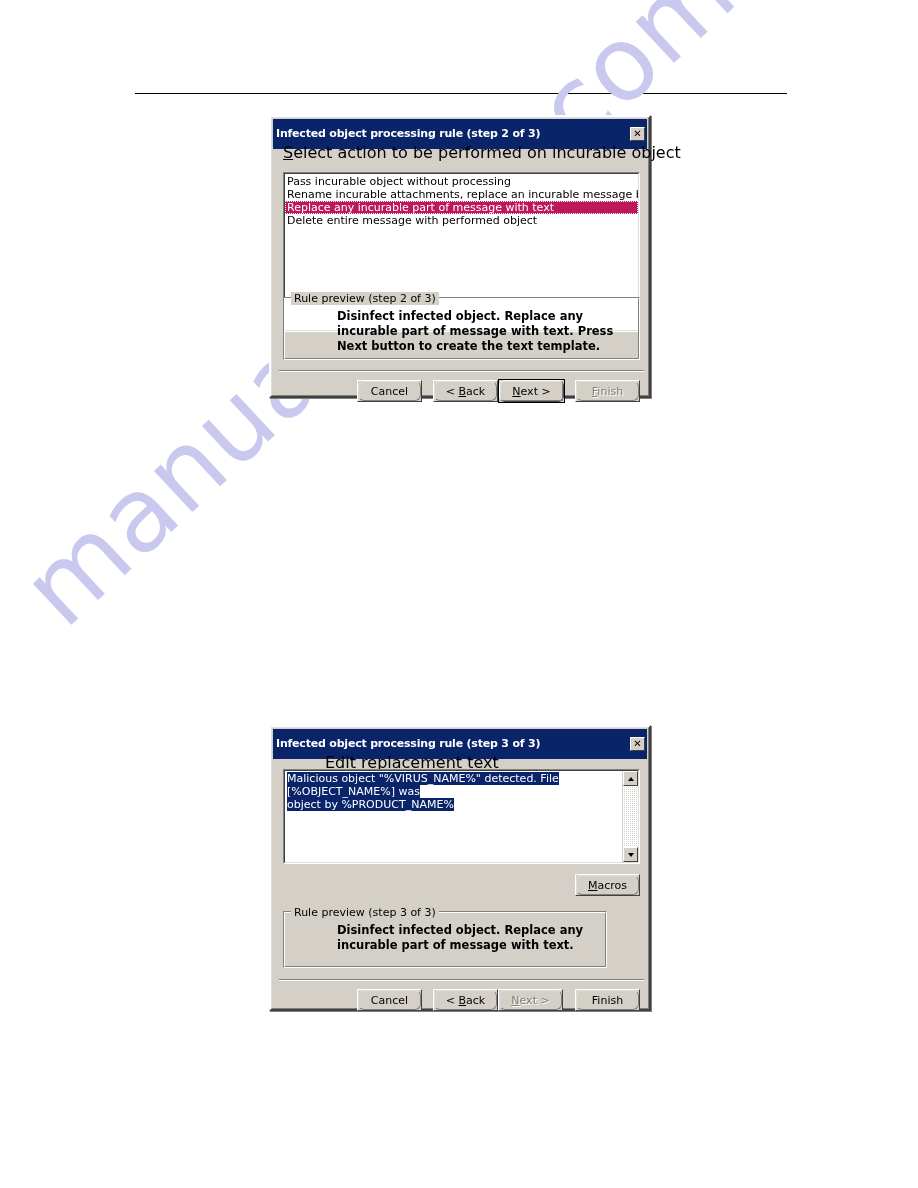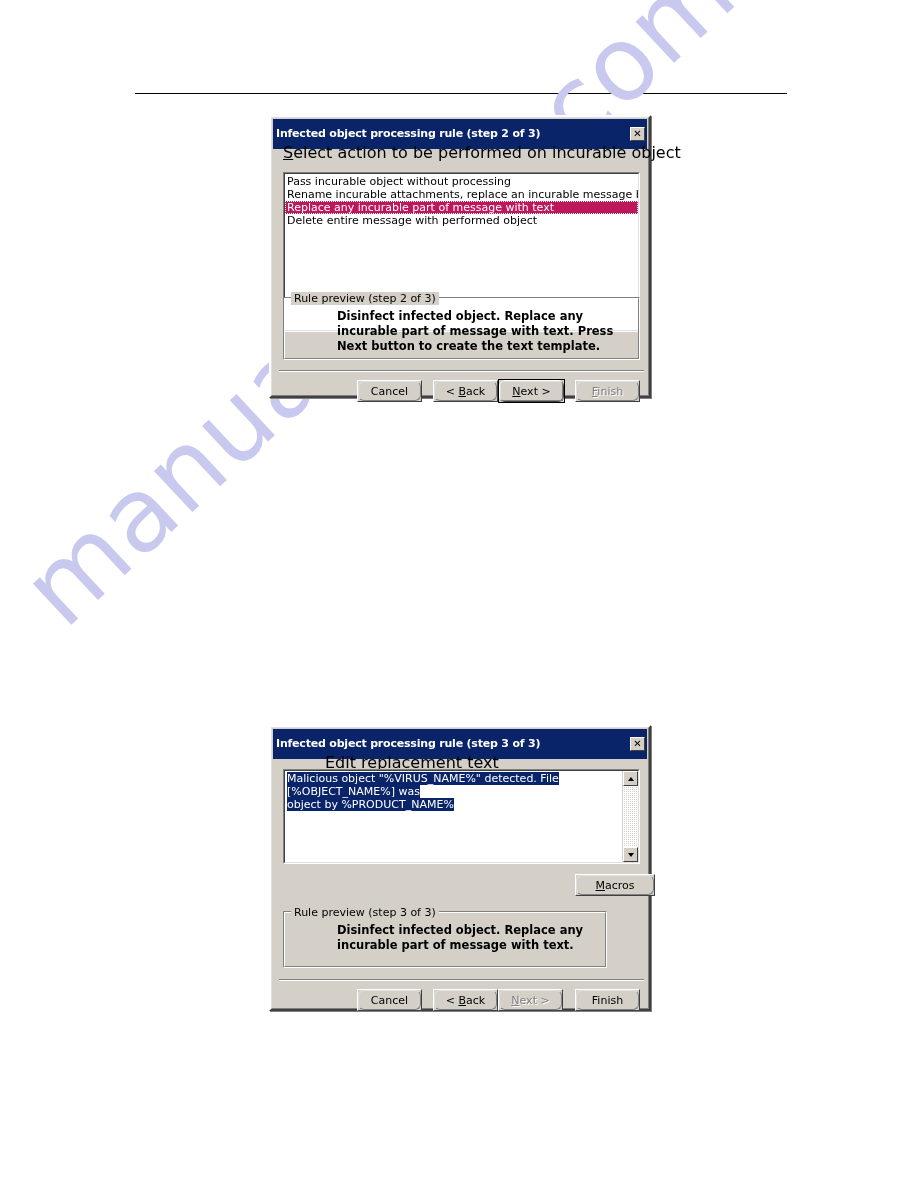--- a/index.html
+++ b/index.html
@@ -421,21 +421,21 @@
           <div class="scroll-arrow up">
               <div class="tri up"></div>
             </div>
           <div class="scroll-arrow down">
               <div class="tri down"></div>
             </div>
         </div>
       </div>
     </div>
 
-    <div class="btn" style="left:302px; top:128px; width:80px;">
+    <div class="btn" style="left:302px; top:128px; width:65px;">
       <div class="btn-inner">
           <span class="btn-label"><u>M</u>acros</span>
         </div>
     </div>
 
     <div class="groupbox" style="left:10px; top:165px; width:324px; height:57px;">
       <div class="groupbox-in"></div>
       <div class="groupbox-legend">Rule preview (step 3 of 3)</div>
       <div class="preview-text">Disinfect infected object. Replace any incurable part of message with text.</div>
     </div>

